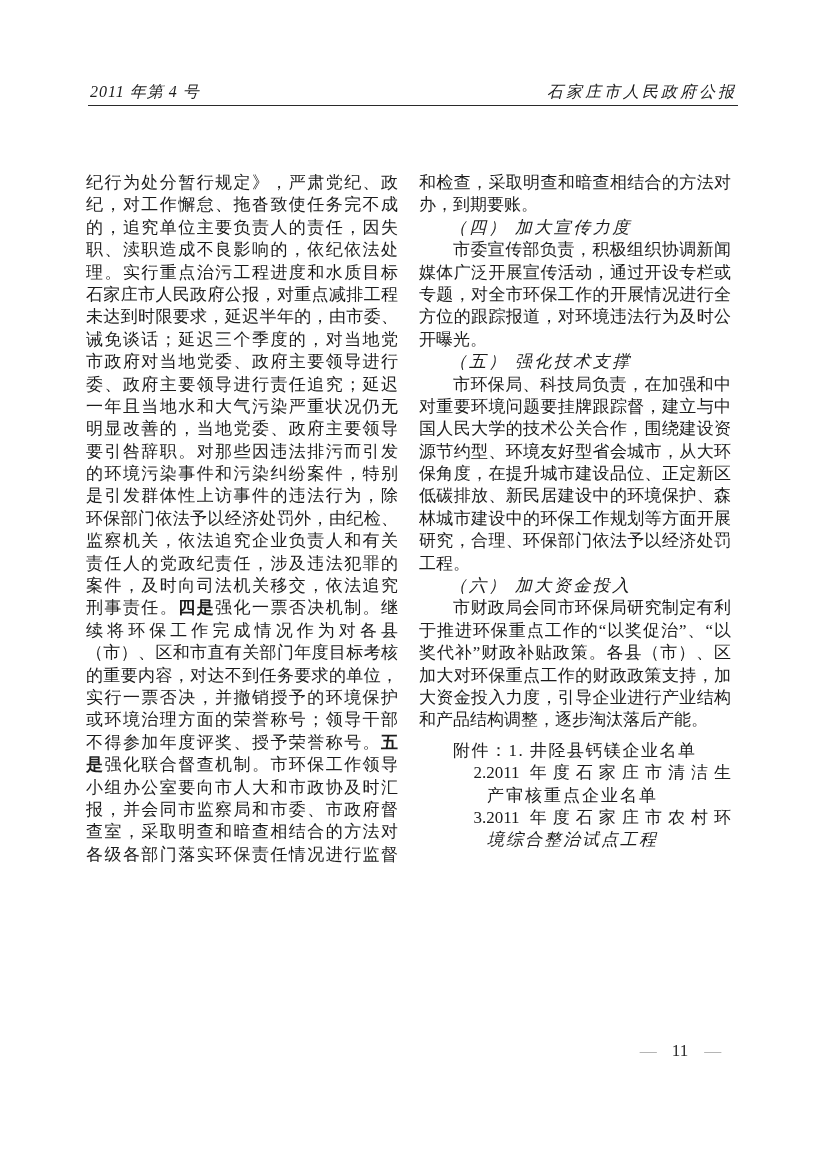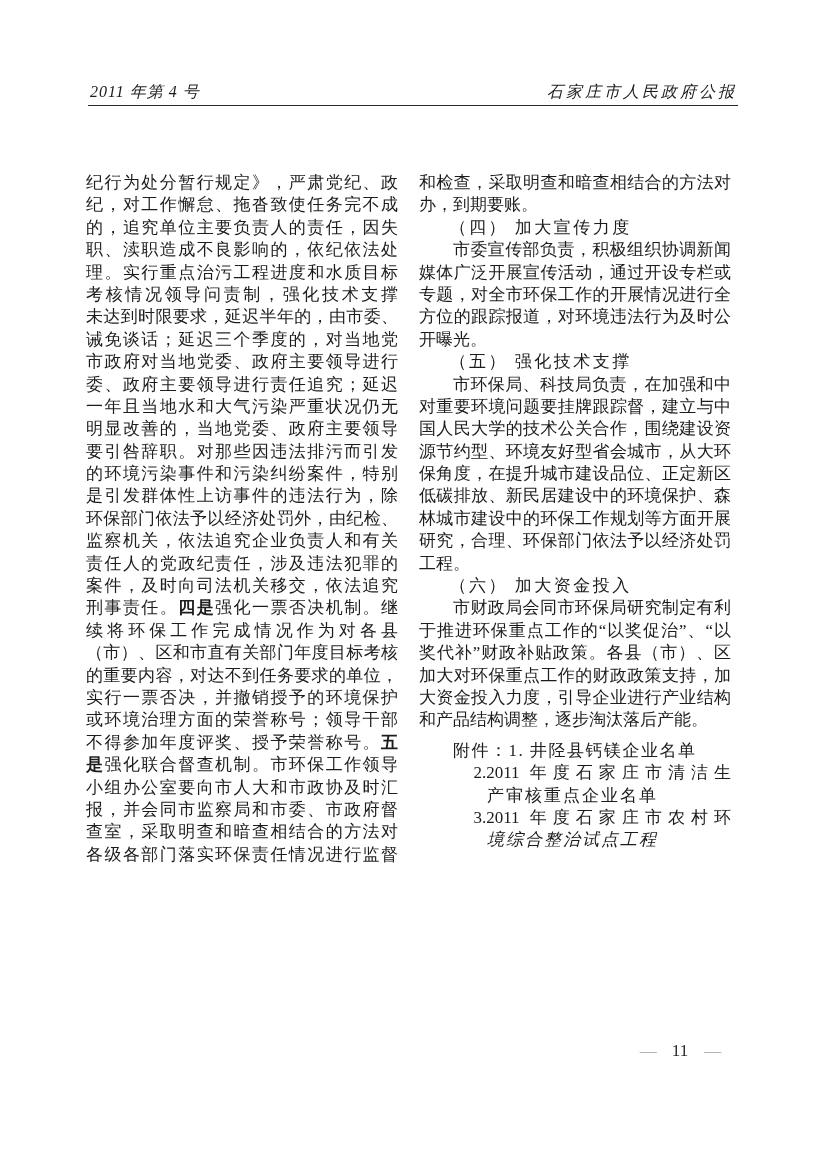--- a/index.html
+++ b/index.html
@@ -33,21 +33,21 @@
   .line{
     height:22.4px;line-height:22.4px;
     white-space:nowrap;
   }
   .line.j{
     white-space:normal;
     text-align:justify;
     text-align-last:justify;
     overflow:hidden;
   }
-  .line.h{letter-spacing:2.5px;}
+  .line.h{font-style:italic;letter-spacing:2.5px;}
   .line.ls1{letter-spacing:1.5px;}
   .line.ls2{letter-spacing:2px;}
   .line.gap{margin-top:8px;}
   .line span.b{font-weight:700;}
   .ftr{
     position:absolute;top:1040px;left:600px;width:160px;
     text-align:center;font-size:17px;height:22px;line-height:22px;
   }
   .ftr .dash{color:#a9a9a9;letter-spacing:-1px;}
   .ftr .num{color:#2a2a2a;padding:0 16px;font-family:"Liberation Serif",serif;}
@@ -64,21 +64,21 @@
 
   <div class="rule"></div>
 
   <div class="cols">
     <div class="col">
         <div class="line j"><span>纪行为处分暂行规定》，严肃党纪、政</span></div>
         <div class="line j"><span>纪，对工作懈怠、拖沓致使任务完不成</span></div>
         <div class="line j"><span>的，追究单位主要负责人的责任，因失</span></div>
         <div class="line j"><span>职、渎职造成不良影响的，依纪依法处</span></div>
         <div class="line j"><span>理。实行重点治污工程进度和水质目标</span></div>
-        <div class="line j"><span>考核情况领导问责制，强化技术支撑</span></div>
+        <div class="line j"><span>石家庄市人民政府公报，对重点减排工程</span></div>
         <div class="line j"><span>未达到时限要求，延迟半年的，由市委、</span></div>
         <div class="line j"><span>诫免谈话；延迟三个季度的，对当地党</span></div>
         <div class="line j"><span>市政府对当地党委、政府主要领导进行</span></div>
         <div class="line j"><span>委、政府主要领导进行责任追究；延迟</span></div>
         <div class="line j"><span>一年且当地水和大气污染严重状况仍无</span></div>
         <div class="line j"><span>明显改善的，当地党委、政府主要领导</span></div>
         <div class="line j"><span>要引咎辞职。对那些因违法排污而引发</span></div>
         <div class="line j"><span>的环境污染事件和污染纠纷案件，特别</span></div>
         <div class="line j"><span>是引发群体性上访事件的违法行为，除</span></div>
         <div class="line j"><span>环保部门依法予以经济处罚外，由纪检、</span></div>

